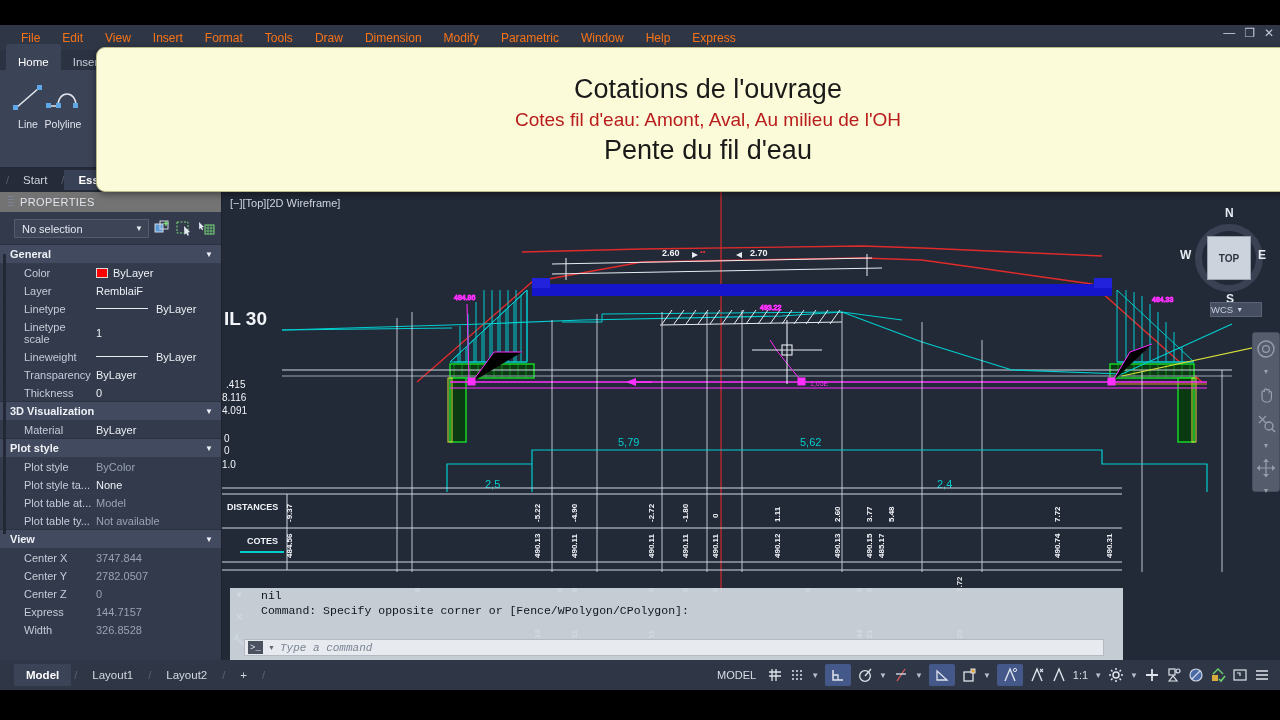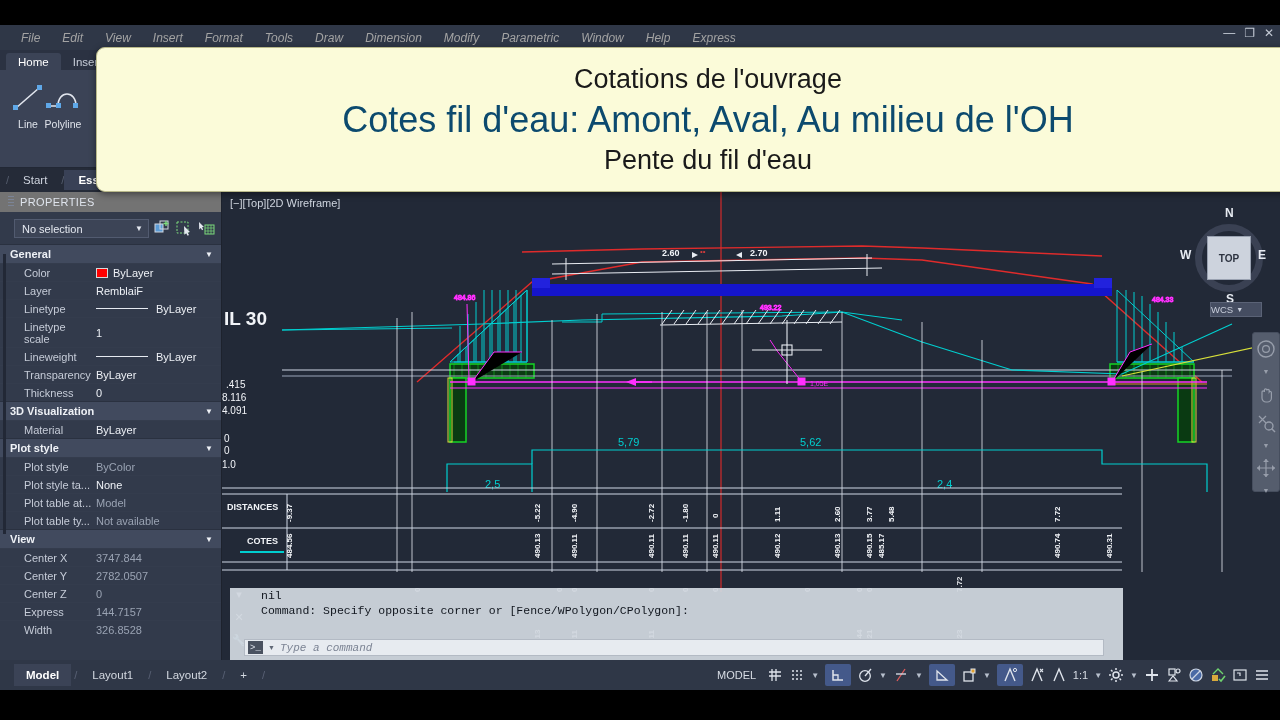--- a/index.html
+++ b/index.html
@@ -17,31 +17,31 @@
   
   .letterbox-top { position: absolute; left:0; top:0; width:1280px; height:25px; background:#000; }
   .letterbox-bottom { position: absolute; left:0; top:690px; width:1280px; height:30px; background:#000; }
 
   
   .menubar {
     position: absolute; left:0; top:25px; width:1280px; height:25px;
     background: #2f3747; display:flex; align-items:center; padding-left:10px;
   }
   .menubar .mi {
-    color:#a3a3a3; font-size:12px; padding:3px 11px; white-space:nowrap; cursor:default;font-style:italic;
+    color:#f97316; font-size:12px; padding:3px 11px; white-space:nowrap; cursor:default;
   }
   .wincontrols { position:absolute; right:6px; top:28px; display:flex; gap:9px; align-items:center; color:#c3c9d4; font-size:12px; }
   .wincontrols span { cursor:default; line-height:10px; }
 
   
   .ribbon-tabs {
     position:absolute; left:0; top:50px; width:1280px; height:20px; background:#2b3242;
     display:flex; align-items:flex-end; padding-left:6px;
   }
-  .rtab { font-size:11.5px; color:#c7cdd8; padding:3px 12px 2px 12px; border-radius:3px 3px 0 0; }
+  .rtab { font-size:11.5px; color:#c7cdd8; padding:12px 12px 2px 12px; border-radius:3px 3px 0 0; }
   .rtab.active { background:#3b4356; color:#fff; }
   .ribbon-panel {
     position:absolute; left:0; top:70px; width:1280px; height:98px; background:#3b4356;
     border-bottom:1px solid #222835;
   }
   .tool { position:absolute; text-align:center; width:46px; color:#dfe3ea; font-size:10.5px; }
   .tool .glyph { display:block; height:40px; }
   .tool-line { left:5px; top:8px; }
   .tool-poly { left:40px; top:8px; }
   .view-tool {
@@ -807,18 +807,18 @@
         <svg width="16" height="16" viewBox="0 0 16 16">
             <path d="M2 4h12M2 8h12M2 12h12" stroke="#dfe4ec" stroke-width="1.4"></path>
           </svg>
       </span>
     </div>
   </div>
 
   <div style="position:absolute;left:96px;top:47px;width:1224px;height:145px;background:#fbfbd9;border:1px solid #b9b98a;border-radius:9px;
               display:flex;flex-direction:column;align-items:center;justify-content:center;gap:4px;box-shadow:0 2px 7px rgba(0,0,0,.45);">
     <div style="color:#1a1a1a;font-size:27px;">Cotations de l'ouvrage</div>
-    <div style="color:#0c4a6e;font-size:36px;text-align:center;">Cotes fil d'eau: Amont, Aval, Au milieu de l'OH</div>
+    <div style="color:#b91c1c;font-size:19px;text-align:center;">Cotes fil d'eau: Amont, Aval, Au milieu de l'OH</div>
     <div style="color:#1a1a1a;font-size:27px;">Pente du fil d'eau</div>
   </div>
 
   <div class="letterbox-bottom"></div>
 </div>
 
 </body></html>

